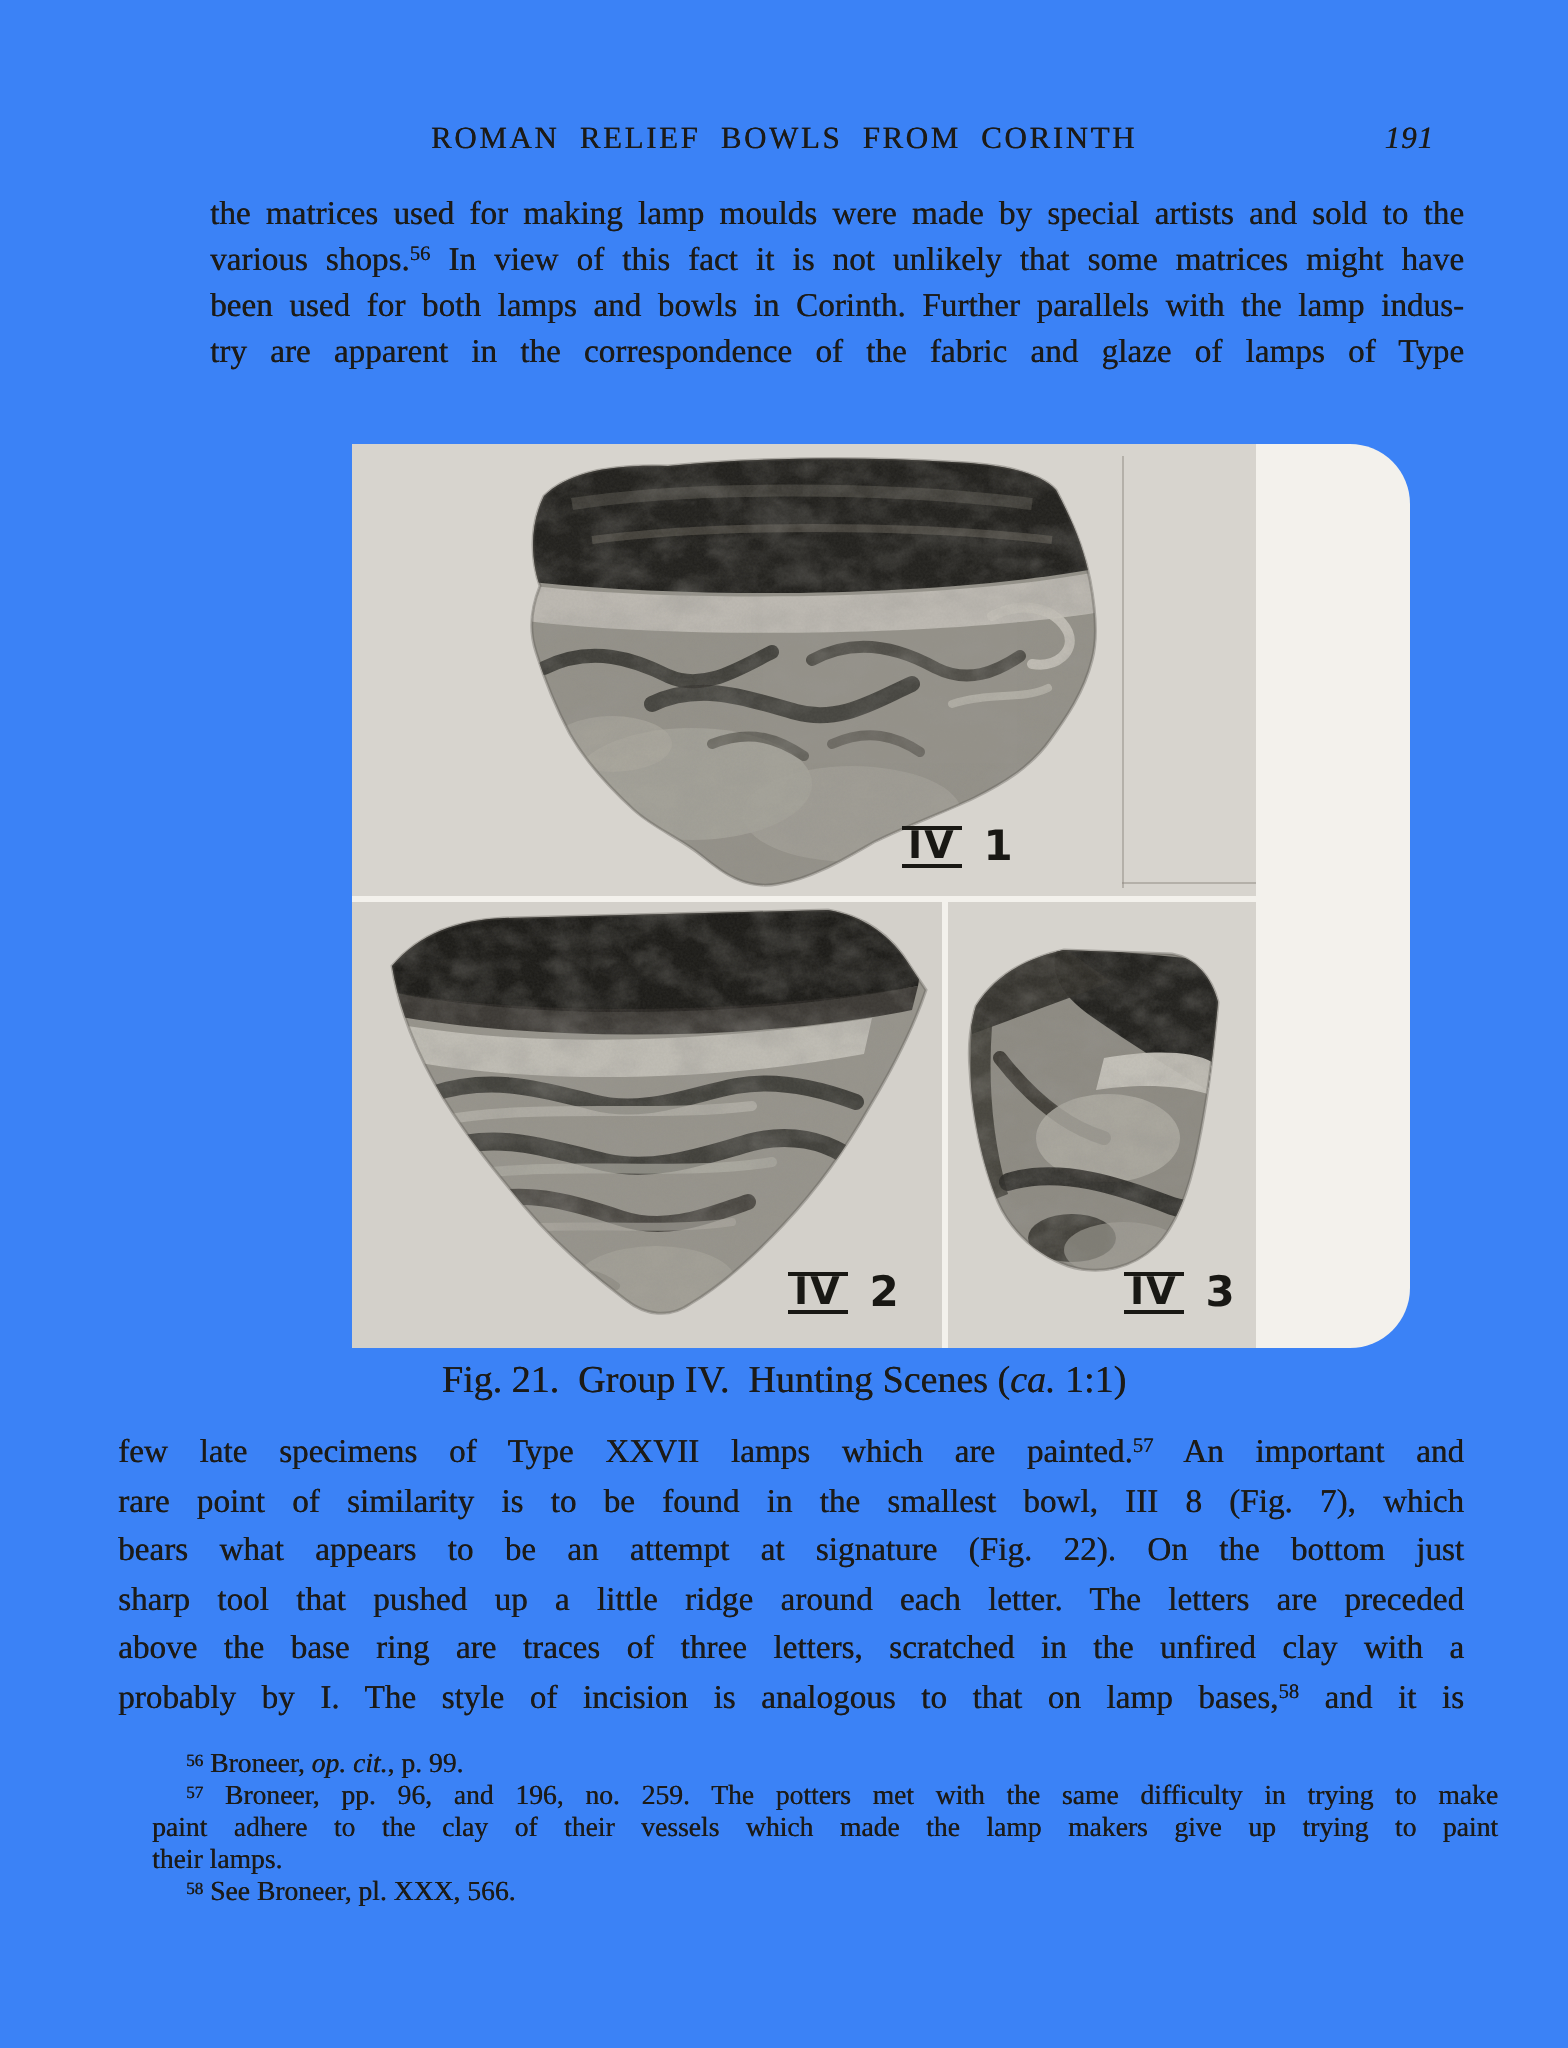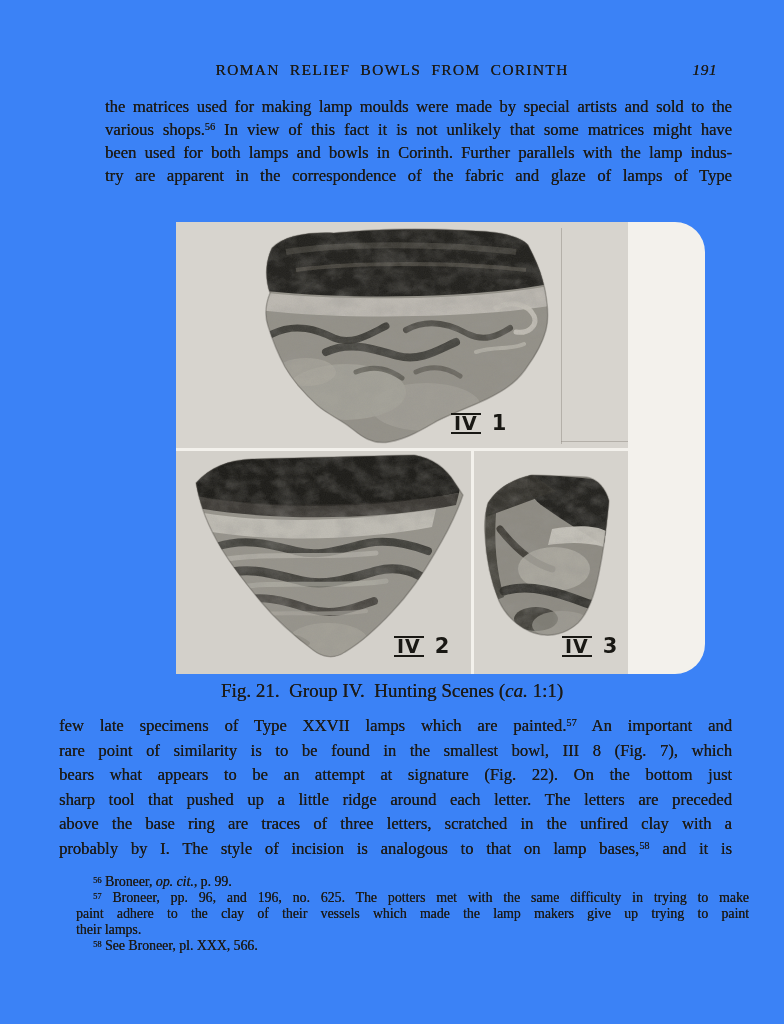--- a/index.html
+++ b/index.html
@@ -202,19 +202,19 @@
       <div class="tline"><span>few late specimens of Type XXVII lamps which are painted.</span><span class="sup">57</span><span> An important and</span></div>
       <div class="tline"><span>rare point of similarity is to be found in the smallest bowl, III 8 (Fig. 7), which</span></div>
       <div class="tline"><span>bears what appears to be an attempt at signature (Fig. 22). On the bottom just</span></div>
       <div class="tline"><span>sharp tool that pushed up a little ridge around each letter. The letters are preceded</span></div>
       <div class="tline"><span>above the base ring are traces of three letters, scratched in the unfired clay with a</span></div>
       <div class="tline"><span>probably by I. The style of incision is analogous to that on lamp bases,</span><span class="sup">58</span><span> and it is</span></div>
     </div>
 
   <div class="footnotes">
       <div class="tline nj ind"><span class="sup">56</span><span> Broneer, </span><span class="it">op. cit.</span><span>, p. 99.</span></div>
-      <div class="tline ind"><span class="sup">57</span><span> Broneer, pp. 96, and 196, no. 625. The potters met with the same difficulty in trying to make</span></div>
+      <div class="tline ind"><span class="sup">57</span><span> Broneer, pp. 96, and 196, no. 259. The potters met with the same difficulty in trying to make</span></div>
       <div class="tline"><span>paint adhere to the clay of their vessels which made the lamp makers give up trying to paint</span></div>
       <div class="tline nj"><span>their lamps.</span></div>
       <div class="tline nj ind"><span class="sup">58</span><span> See Broneer, pl. XXX, 566.</span></div>
     </div>
 
 </div>
 
 </body></html>

